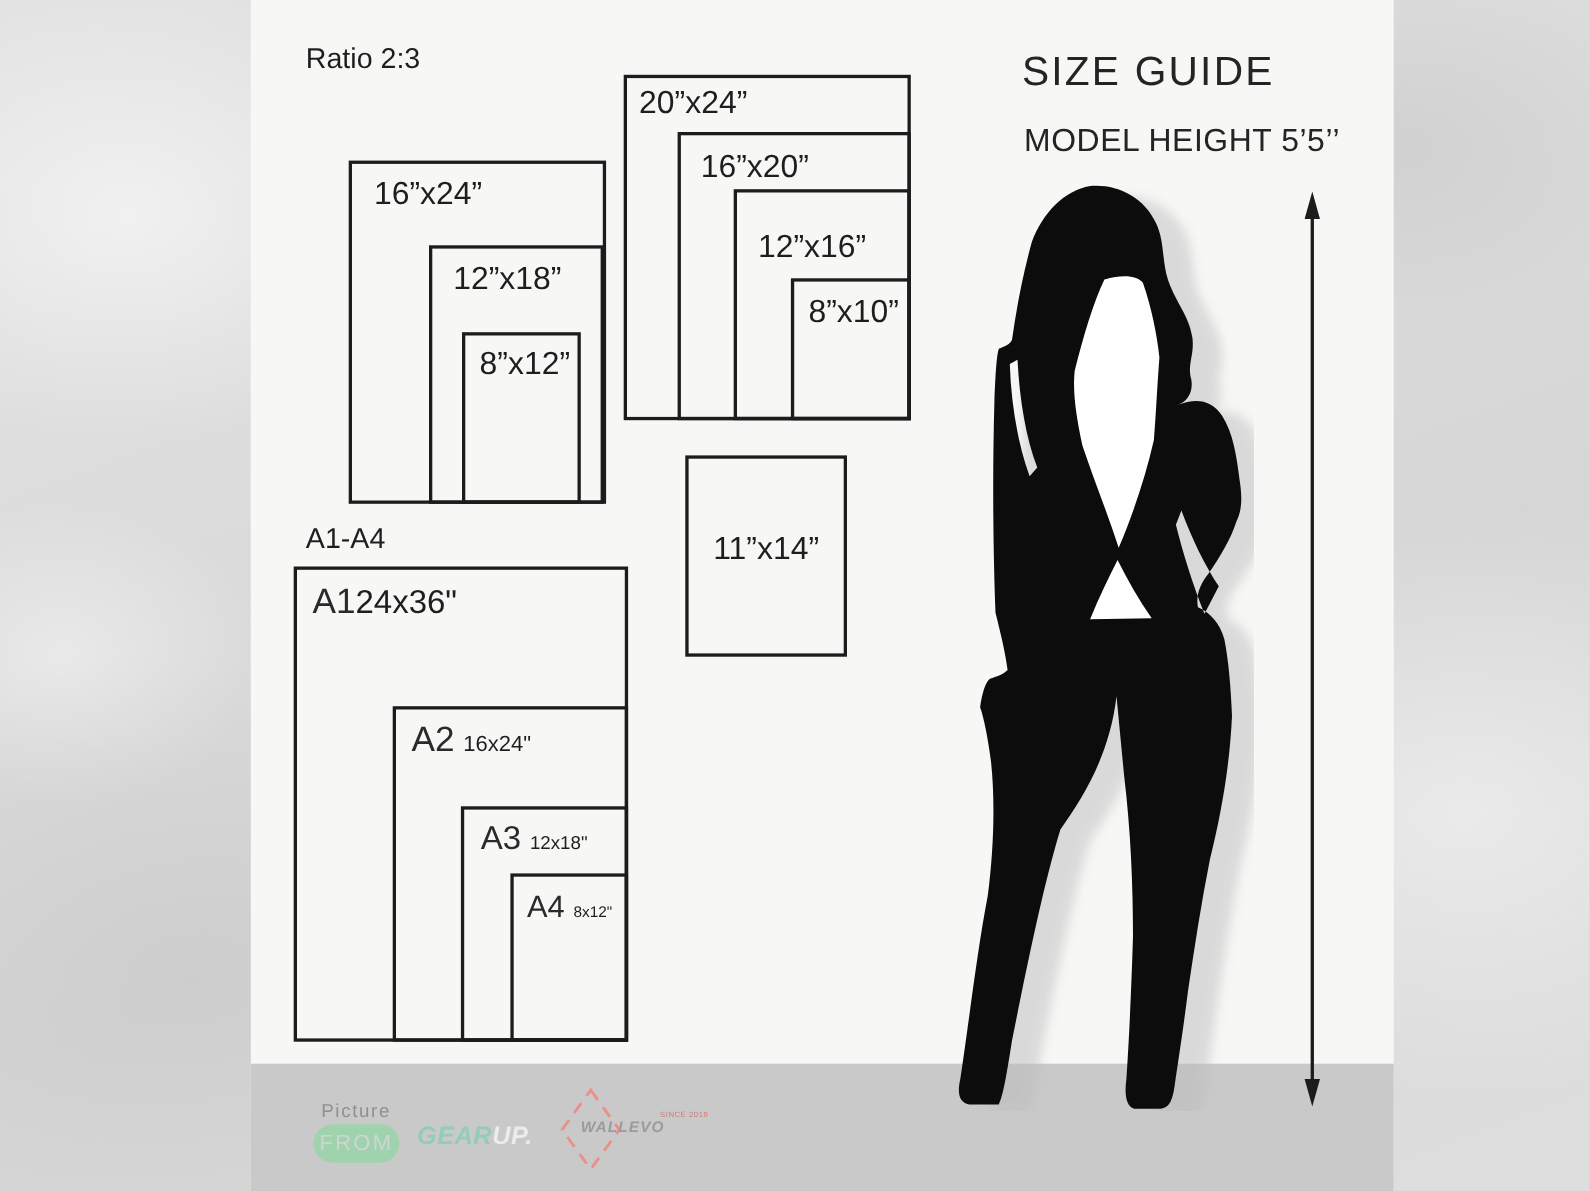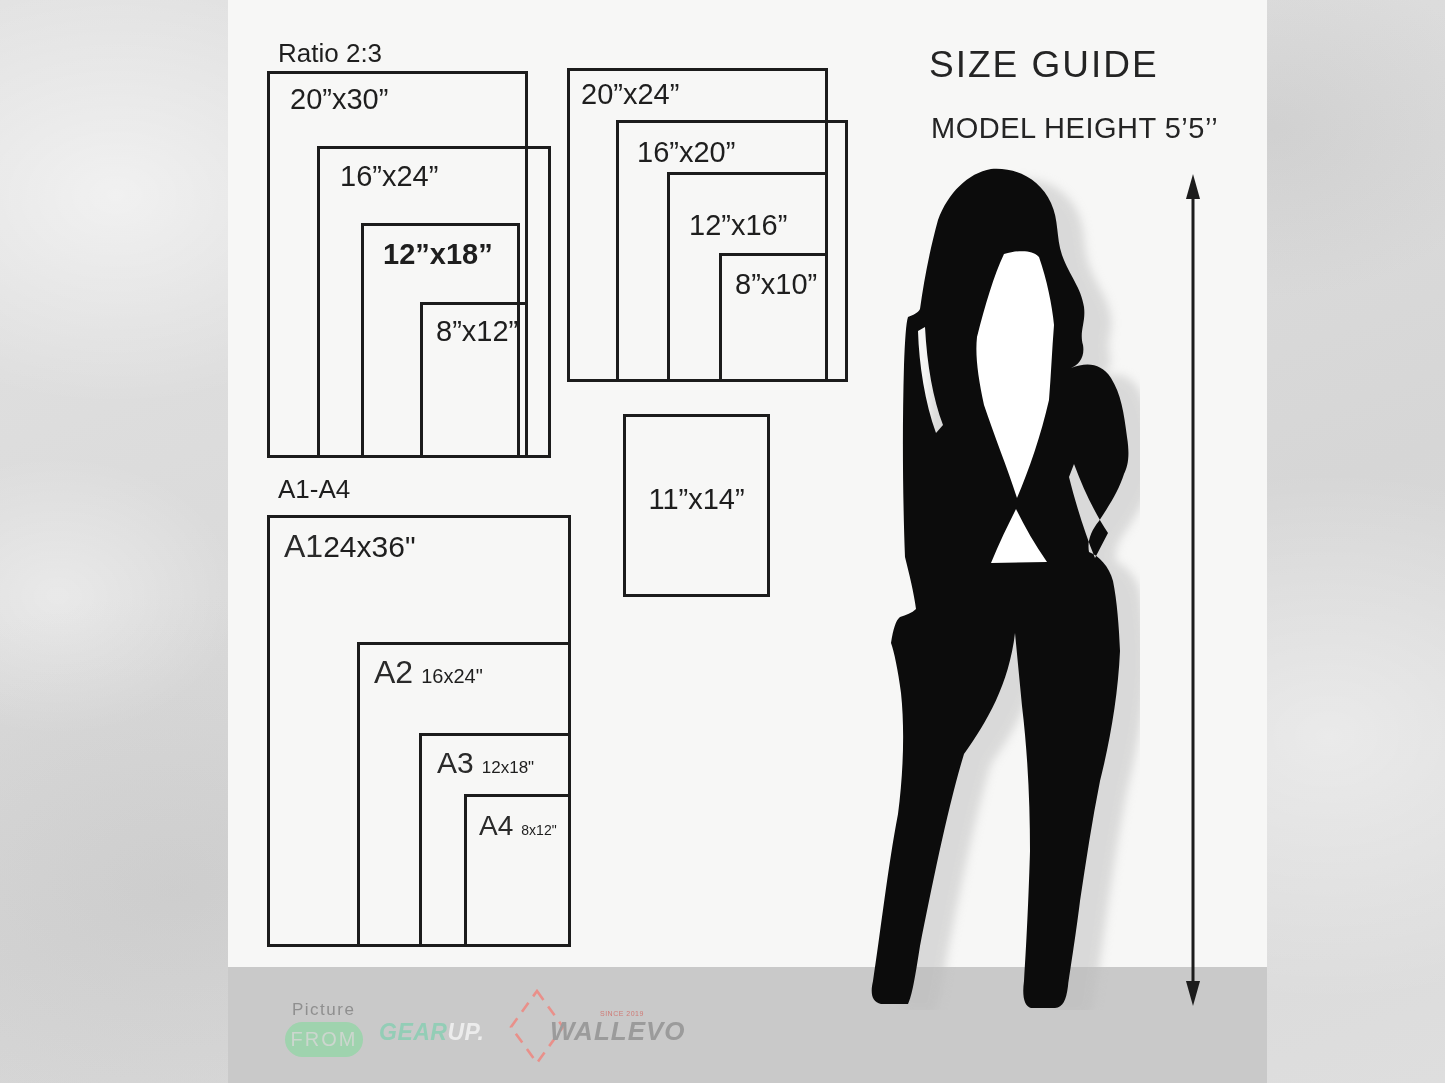--- a/index.html
+++ b/index.html
@@ -26,50 +26,47 @@
   .subtitle{position:absolute;font-size:29px;letter-spacing:.5px;color:#242424;white-space:nowrap;}
   .svgabs{position:absolute;}
   .pic-label{position:absolute;left:292px;top:1000px;font-size:17px;letter-spacing:1.5px;color:#8f8f8f;}
   .from-pill{position:absolute;left:285px;top:1022px;width:78px;height:35px;border-radius:18px;
     background:#9fd3ae;display:flex;align-items:center;justify-content:center;}
   .from-pill span{font-size:20px;letter-spacing:2px;color:#ccd6ce;}
   .gearup{position:absolute;left:379px;top:1019px;font-size:23px;font-weight:bold;font-style:italic;
     letter-spacing:.5px;white-space:nowrap;}
   .gearup .gear{color:#93cdb6;}
   .gearup .up{color:#ececec;}
-  .wallevo-text{position:absolute;left:528px;top:1016px;font-size:26px;font-weight:bold;font-style:italic;
-    color:#9b9b9b;letter-spacing:1px;white-space:nowrap;margin-left:22px;}
+  .wallevo-text{position:absolute;left:528px;top:1016px;font-size:14px;font-weight:bold;font-style:italic;
+    color:#9b9b9b;letter-spacing:1px;white-space:nowrap;}
   .since{position:absolute;left:600px;top:1010px;font-size:7px;color:#cf7b76;letter-spacing:.5px;white-space:nowrap;}
 </style>
 </head>
 <body>
 
 <div class="stage">
 
   <div class="panel"></div>
   <div class="bottombar"></div>
 
   <div class="grouplabel" style="left:278px;top:38px;">Ratio 2:3</div>
-  <div class="srect" style="left:267px;top:71px;width:261px;height:387px;">
-    <span class="dim" style="left:20px;top:9px;">20”x30”</span>
-  </div>
   <div class="srect" style="left:317px;top:146px;width:234px;height:312px;">
     <span class="dim" style="left:20px;top:11px;">16”x24”</span>
   </div>
-  <div class="srect" style="left:361px;top:223px;width:159px;height:235px;font-weight:bold;">
+  <div class="srect" style="left:390px;top:223px;width:159px;height:235px;">
     <span class="dim" style="left:19px;top:12px;">12”x18”</span>
   </div>
   <div class="srect" style="left:420px;top:302px;width:108px;height:156px;">
     <span class="dim" style="left:13px;top:10px;">8”x12”</span>
   </div>
 
   <div class="srect" style="left:567px;top:68px;width:261px;height:314px;">
     <span class="dim" style="left:11px;top:7px;">20”x24”</span>
   </div>
-  <div class="srect" style="left:616px;top:120px;width:232px;height:262px;">
+  <div class="srect" style="left:616px;top:120px;width:212px;height:262px;">
     <span class="dim" style="left:18px;top:13px;">16”x20”</span>
   </div>
   <div class="srect" style="left:667px;top:172px;width:161px;height:210px;">
     <span class="dim" style="left:19px;top:12px;margin-top:22px;">12”x16”</span>
   </div>
   <div class="srect" style="left:719px;top:253px;width:109px;height:129px;">
     <span class="dim" style="left:13px;top:12px;">8”x10”</span>
   </div>
 
   <div class="srect" style="left:623px;top:414px;width:147px;height:183px;">

